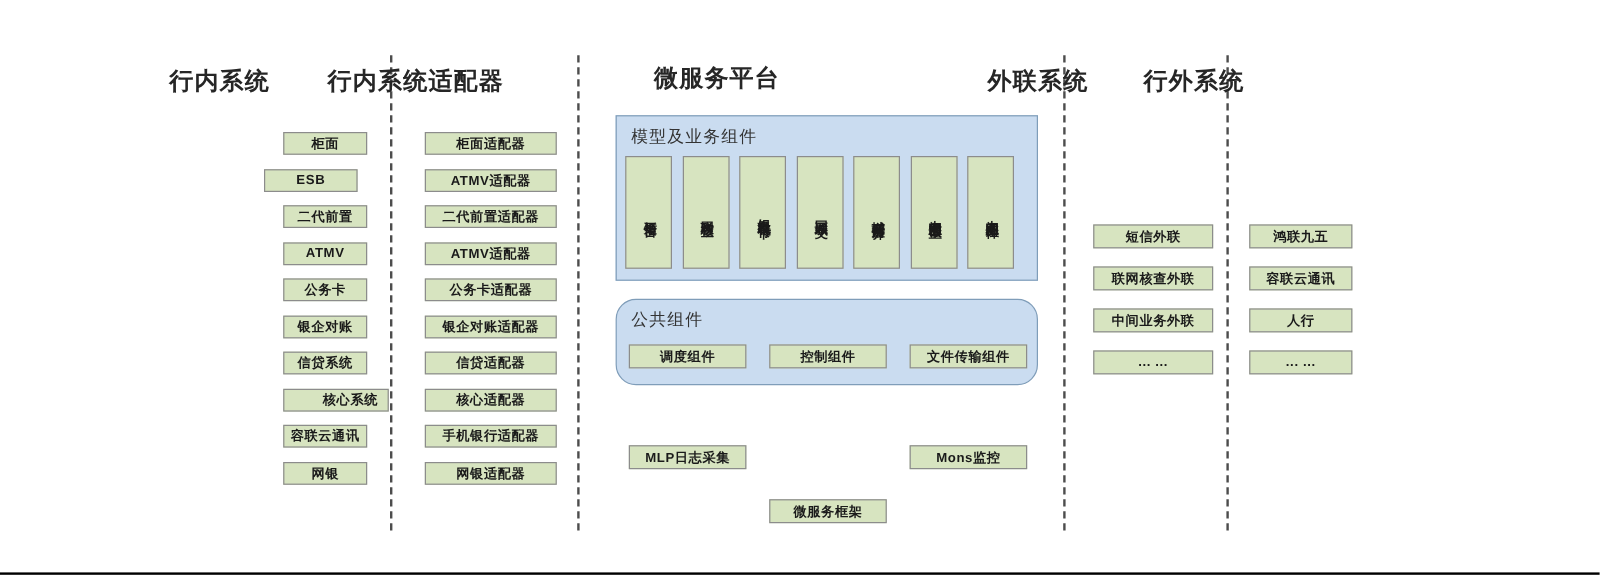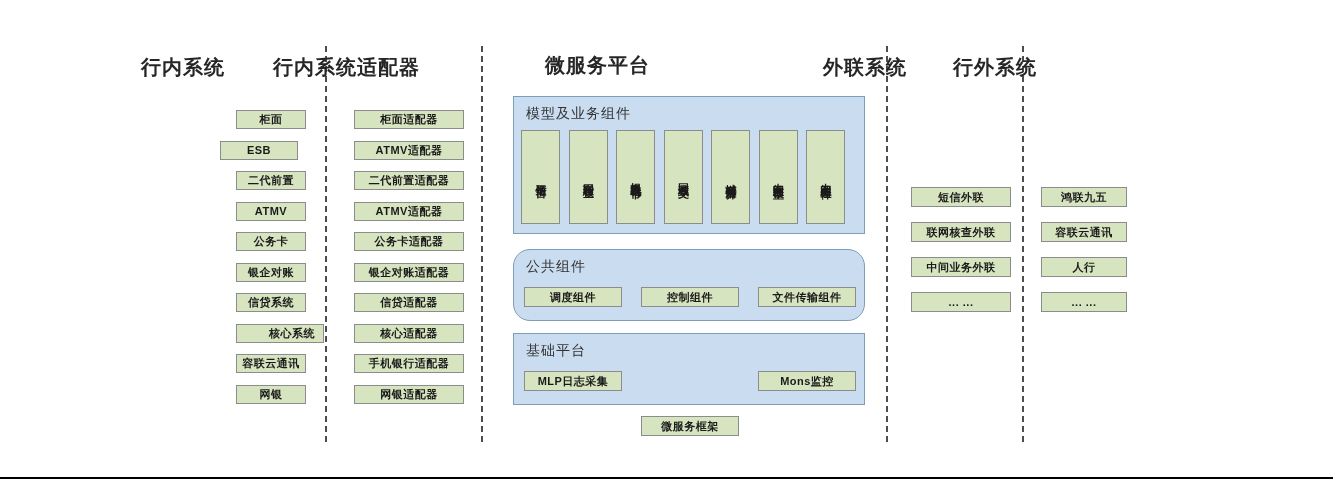--- a/index.html
+++ b/index.html
@@ -134,23 +134,20 @@
     <div class="gbox vert" style="left: 663.5px; top: 130px; width: 39px; height: 94px;">同城票交</div>
     <div class="gbox vert" style="left: 711px; top: 130px; width: 39px; height: 94px;">城商行清算</div>
     <div class="gbox vert" style="left: 758.5px; top: 130px; width: 39px; height: 94px;">中间业务模型</div>
     <div class="gbox vert" style="left: 806px; top: 130px; width: 39px; height: 94px;">中间业务组件</div>
     <div class="panel" style="left: 513px; top: 249px; width: 352px; height: 72px; border-radius: 17px;">
       <div class="panel-title">公共组件</div>
     </div>
     <div class="gbox" style="left: 524px; top: 287px; width: 98px; height: 20px;">调度组件</div>
     <div class="gbox" style="left: 641px; top: 287px; width: 98px; height: 20px;">控制组件</div>
     <div class="gbox" style="left: 758px; top: 287px; width: 98px; height: 20px;">文件传输组件</div>
-    <div class="panel" style="left: 513px; top: 333px; width: 352px; height: 72px;">
-      <div class="panel-title">基础平台</div>
-    </div>
     <div class="gbox" style="left: 524px; top: 371px; width: 98px; height: 20px;">MLP日志采集</div>
     <div class="gbox" style="left: 641px; top: 371px; width: 98px; height: 20px; margin-top: 45px;">微服务框架</div>
     <div class="gbox" style="left: 758px; top: 371px; width: 98px; height: 20px;">Mons监控</div>
     <div class="col-title" style="left: 823px; top: 54px; width: 260px;">外联系统</div>
     <div class="gbox" style="left: 911px; top: 187px; width: 100px; height: 20px;">短信外联</div>
     <div class="gbox" style="left: 911px; top: 222px; width: 100px; height: 20px;">联网核查外联</div>
     <div class="gbox" style="left: 911px; top: 257px; width: 100px; height: 20px;">中间业务外联</div>
     <div class="gbox" style="left: 911px; top: 292px; width: 100px; height: 20px;">... ...</div>
     <div class="col-title" style="left: 953px; top: 54px; width: 260px;">行外系统</div>
     <div class="gbox" style="left: 1041px; top: 187px; width: 86px; height: 20px; font-family: Liberation Serif, serif;">鸿联九五</div>

